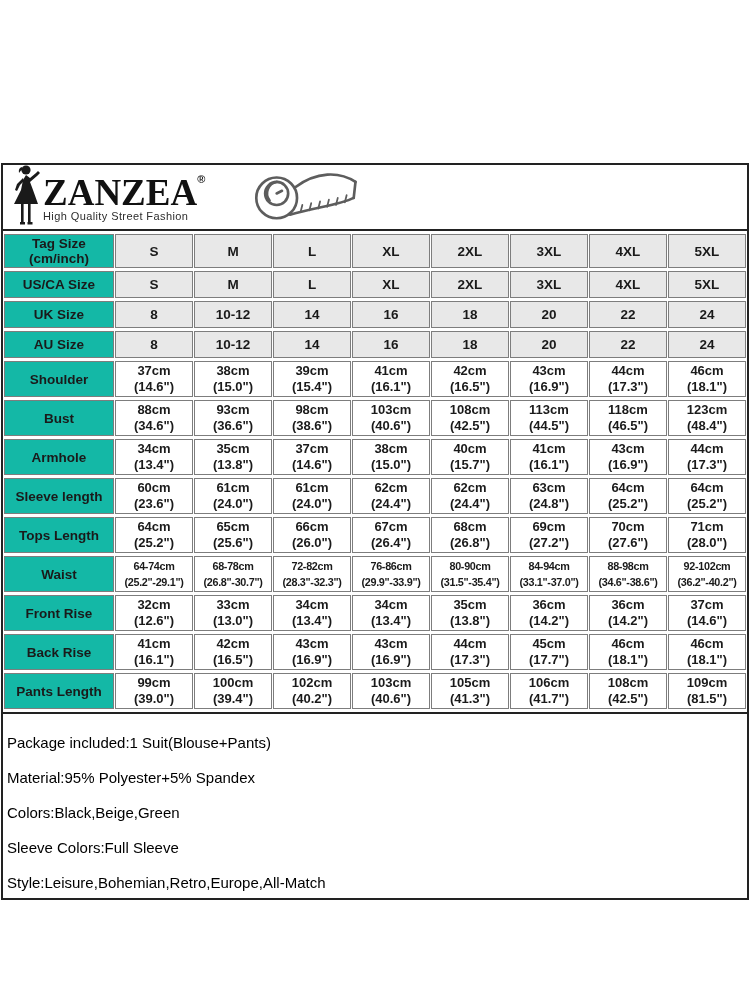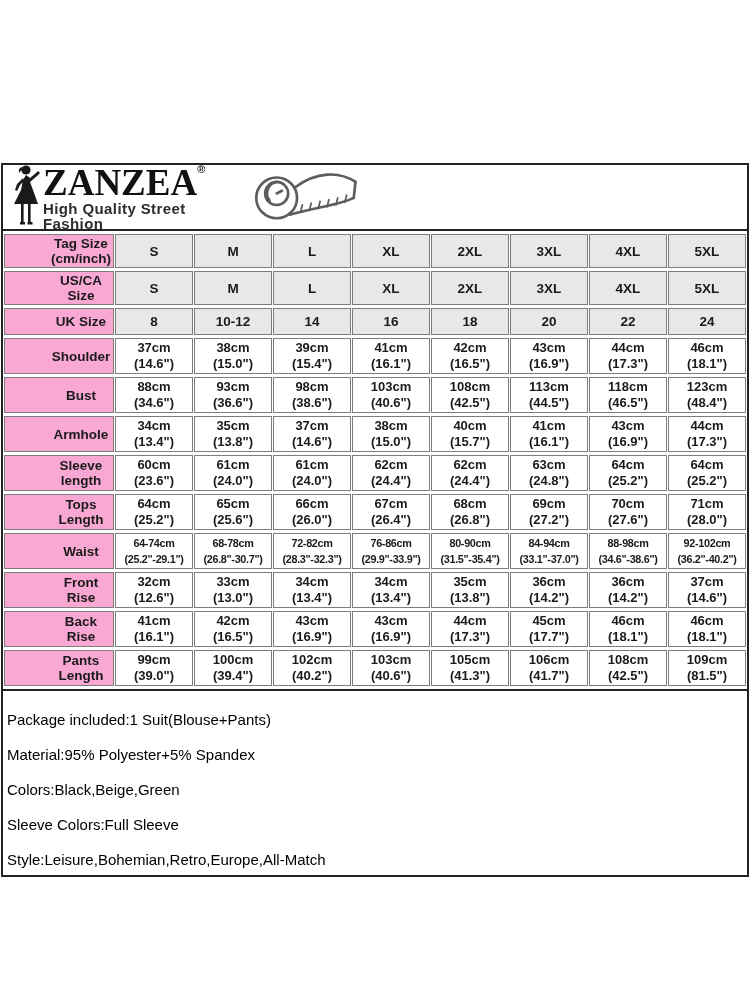--- a/index.html
+++ b/index.html
@@ -13,29 +13,29 @@
   .hdr { display:flex; align-items:center; height:66px; border-bottom:2px solid #222; }
   .brand { width:232px; display:flex; align-items:center; padding-left:6px; }
   .brand-txt { line-height:1; }
   .brand-name-row { display:flex; align-items:flex-start; }
   .brand-name {
     font-family:"Liberation Serif", serif; font-weight:700;
     font-size:37px; letter-spacing:0px; transform:scaleY(1.05);
     color:#111; white-space:nowrap;
   }
   .brand-reg { font-size:11px; font-weight:700; margin-top:1px; }
-  .brand-tag { font-size:15px; letter-spacing:0.4px; color:#2d2d2d; margin-top:1px;font-weight:bold; }
+  .brand-tag { font-size:11px; letter-spacing:0.4px; color:#2d2d2d; margin-top:1px; }
   .notice { flex:1; text-align:center; font-size:15px; font-weight:700; line-height:19px; color:#111; }
   .tape { width:140px; display:flex; justify-content:center; align-items:center; }
   
   table { width:100%; border-collapse:separate; border-spacing:1px 3px;
           table-layout:fixed; background:#fff; }
   th, td { border:1px solid #7d7d7d; text-align:center; vertical-align:middle;
            font-weight:700; white-space:pre-line; padding:1px 0; }
-  th { background:#f9a8d4; font-size:13.5px;padding-left:44px; }
+  th { background:#14b8a6; font-size:13.5px; }
   .head-row td { background:#e8e8e8; font-size:13.5px; height:27px; }
   .data-row td { background:#fff; font-size:13px; line-height:16px; height:36px; }
   .data-row th { font-size:13.5px; }
   td.tight { font-size:10.8px; letter-spacing:-0.3px; }
   
   .foot { border-top:2px solid #222; padding:3px 4px 6px 4px; }
   .foot div { font-size:15px; line-height:19px; font-weight:400; color:#000;margin-top:16px; }
 </style>
 </head>
 <body>
@@ -126,20 +126,31 @@
           <th>UK Size</th>
           <td>8</td>
           <td>10-12</td>
           <td>14</td>
           <td>16</td>
           <td>18</td>
           <td>20</td>
           <td>22</td>
           <td>24</td>
         </tr>
+        <tr class="head-row">
+          <th>AU Size</th>
+          <td>8</td>
+          <td>10-12</td>
+          <td>14</td>
+          <td>16</td>
+          <td>18</td>
+          <td>20</td>
+          <td>22</td>
+          <td>24</td>
+        </tr>
         <tr class="data-row">
           <th>Shoulder</th>
           <td>37cm
 (14.6")</td>
           <td>38cm
 (15.0")</td>
           <td>39cm
 (15.4")</td>
           <td>41cm
 (16.1")</td>

